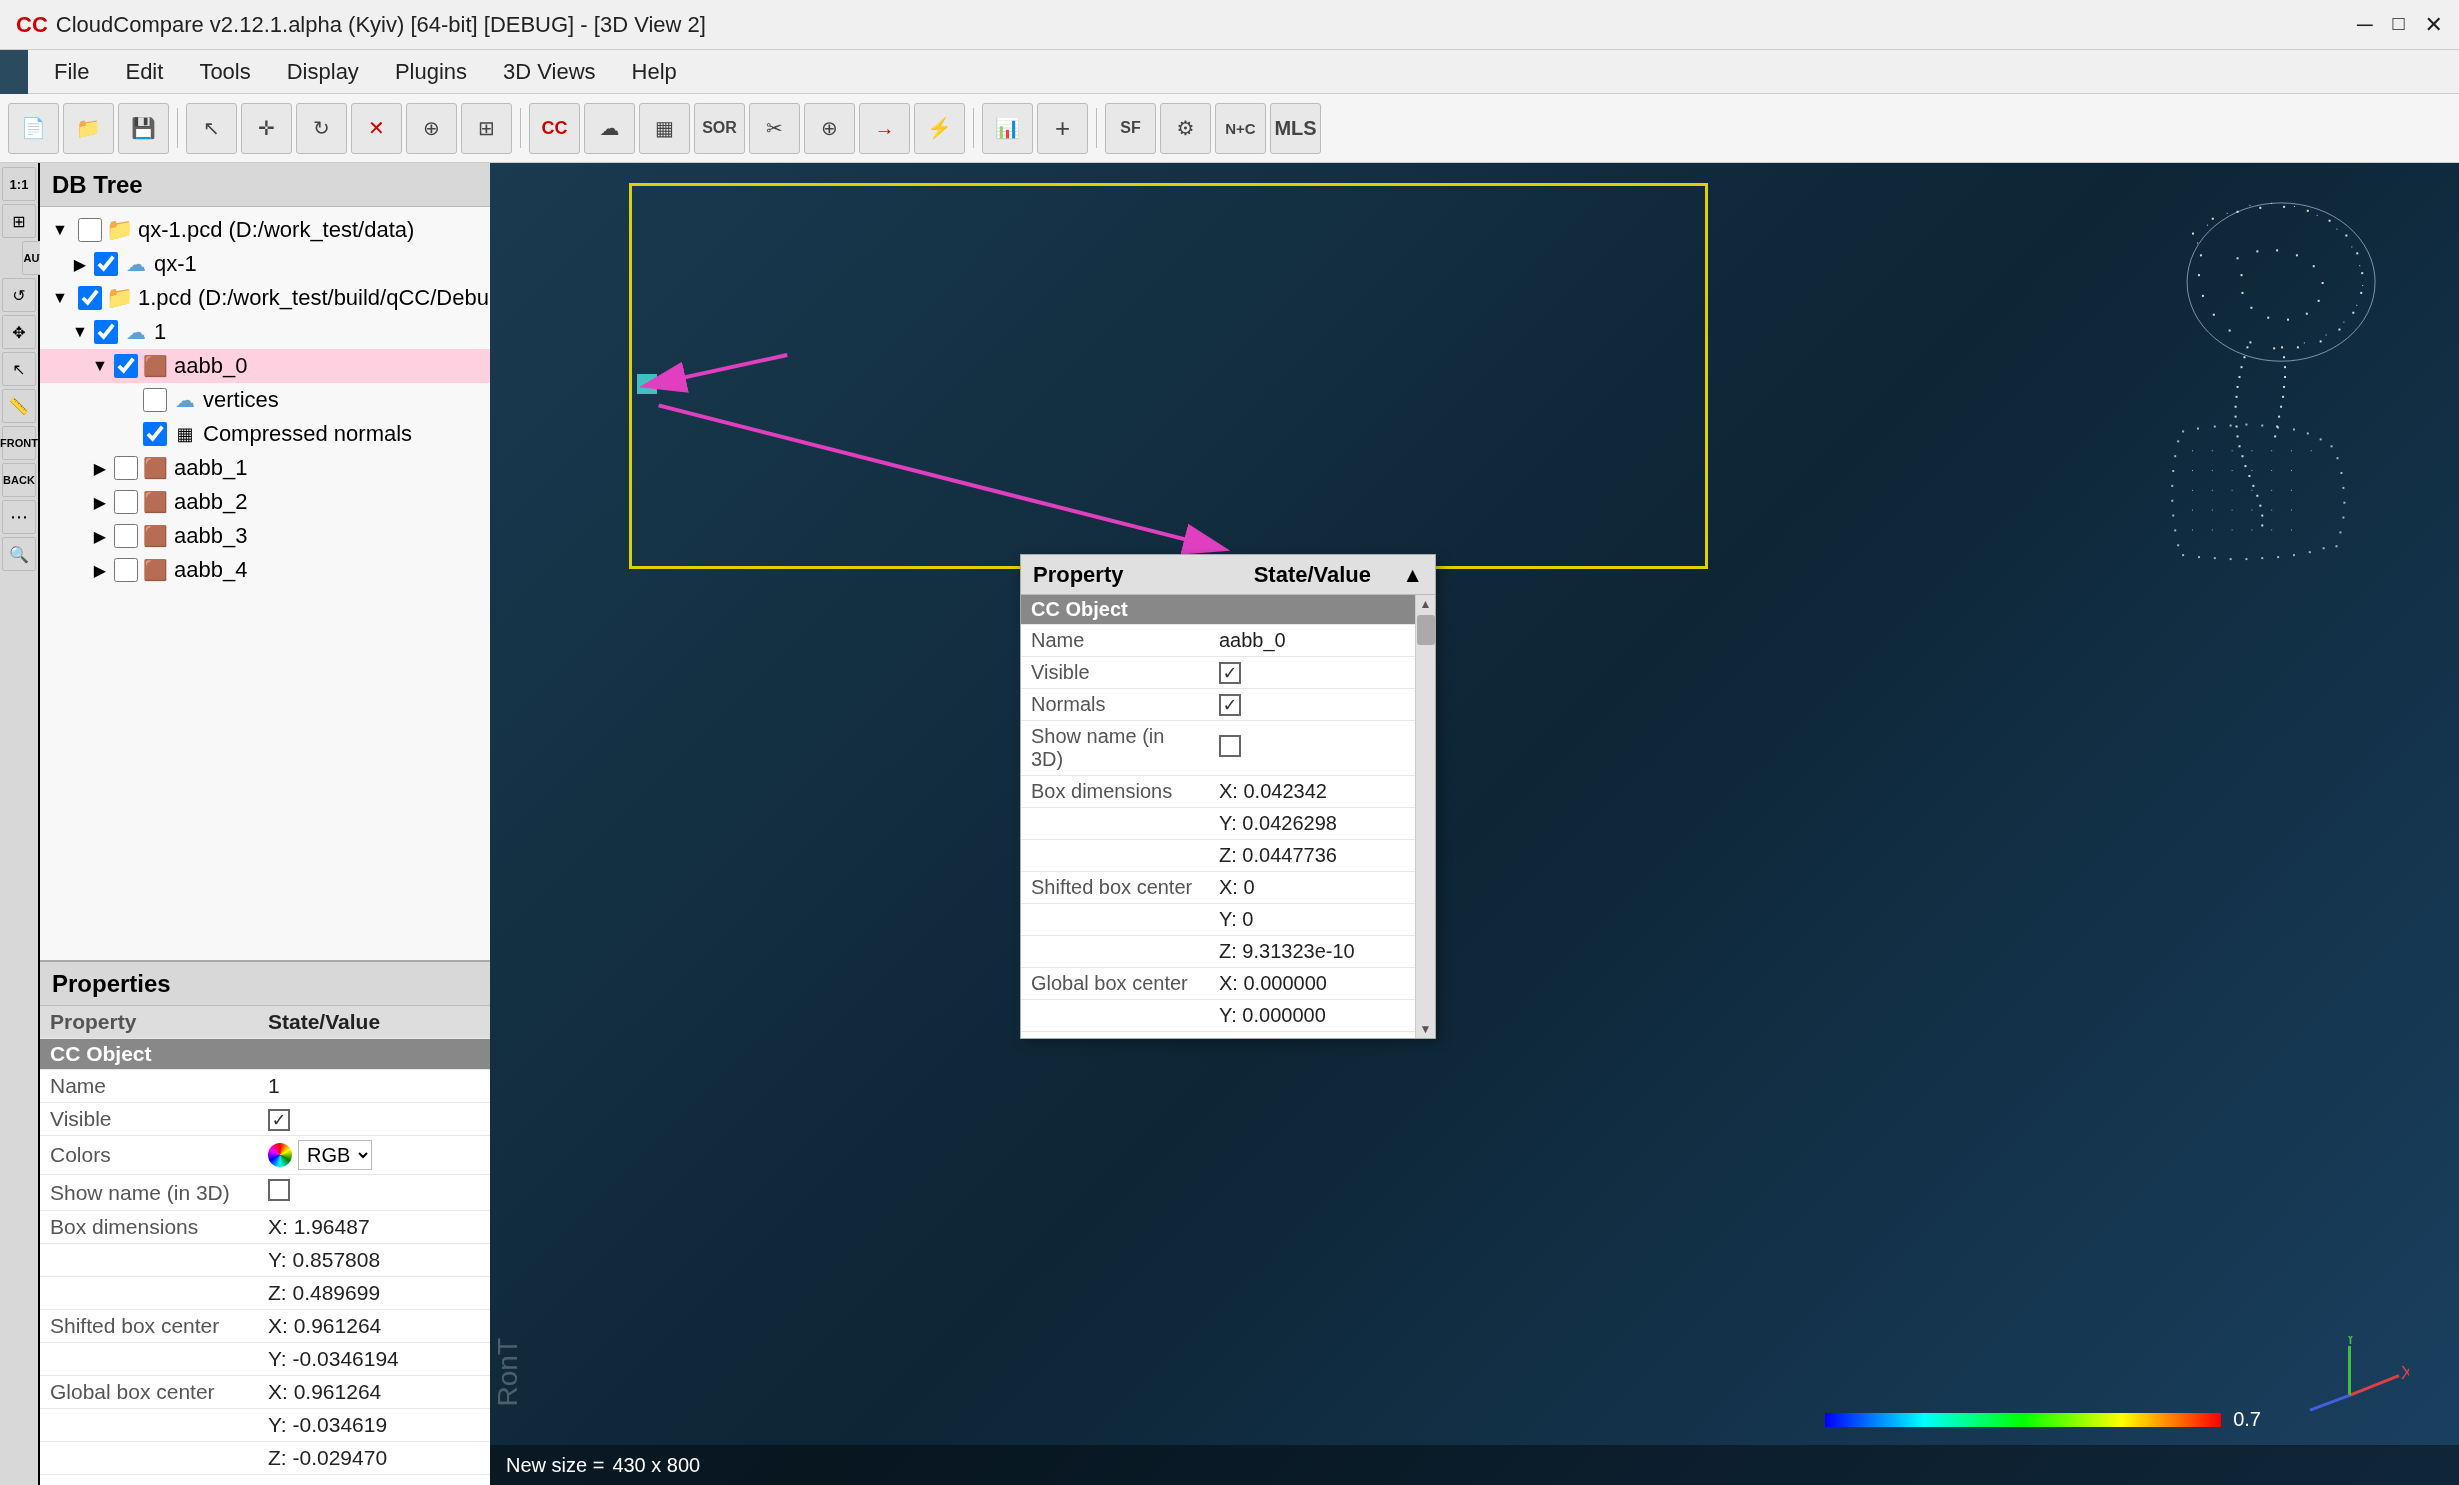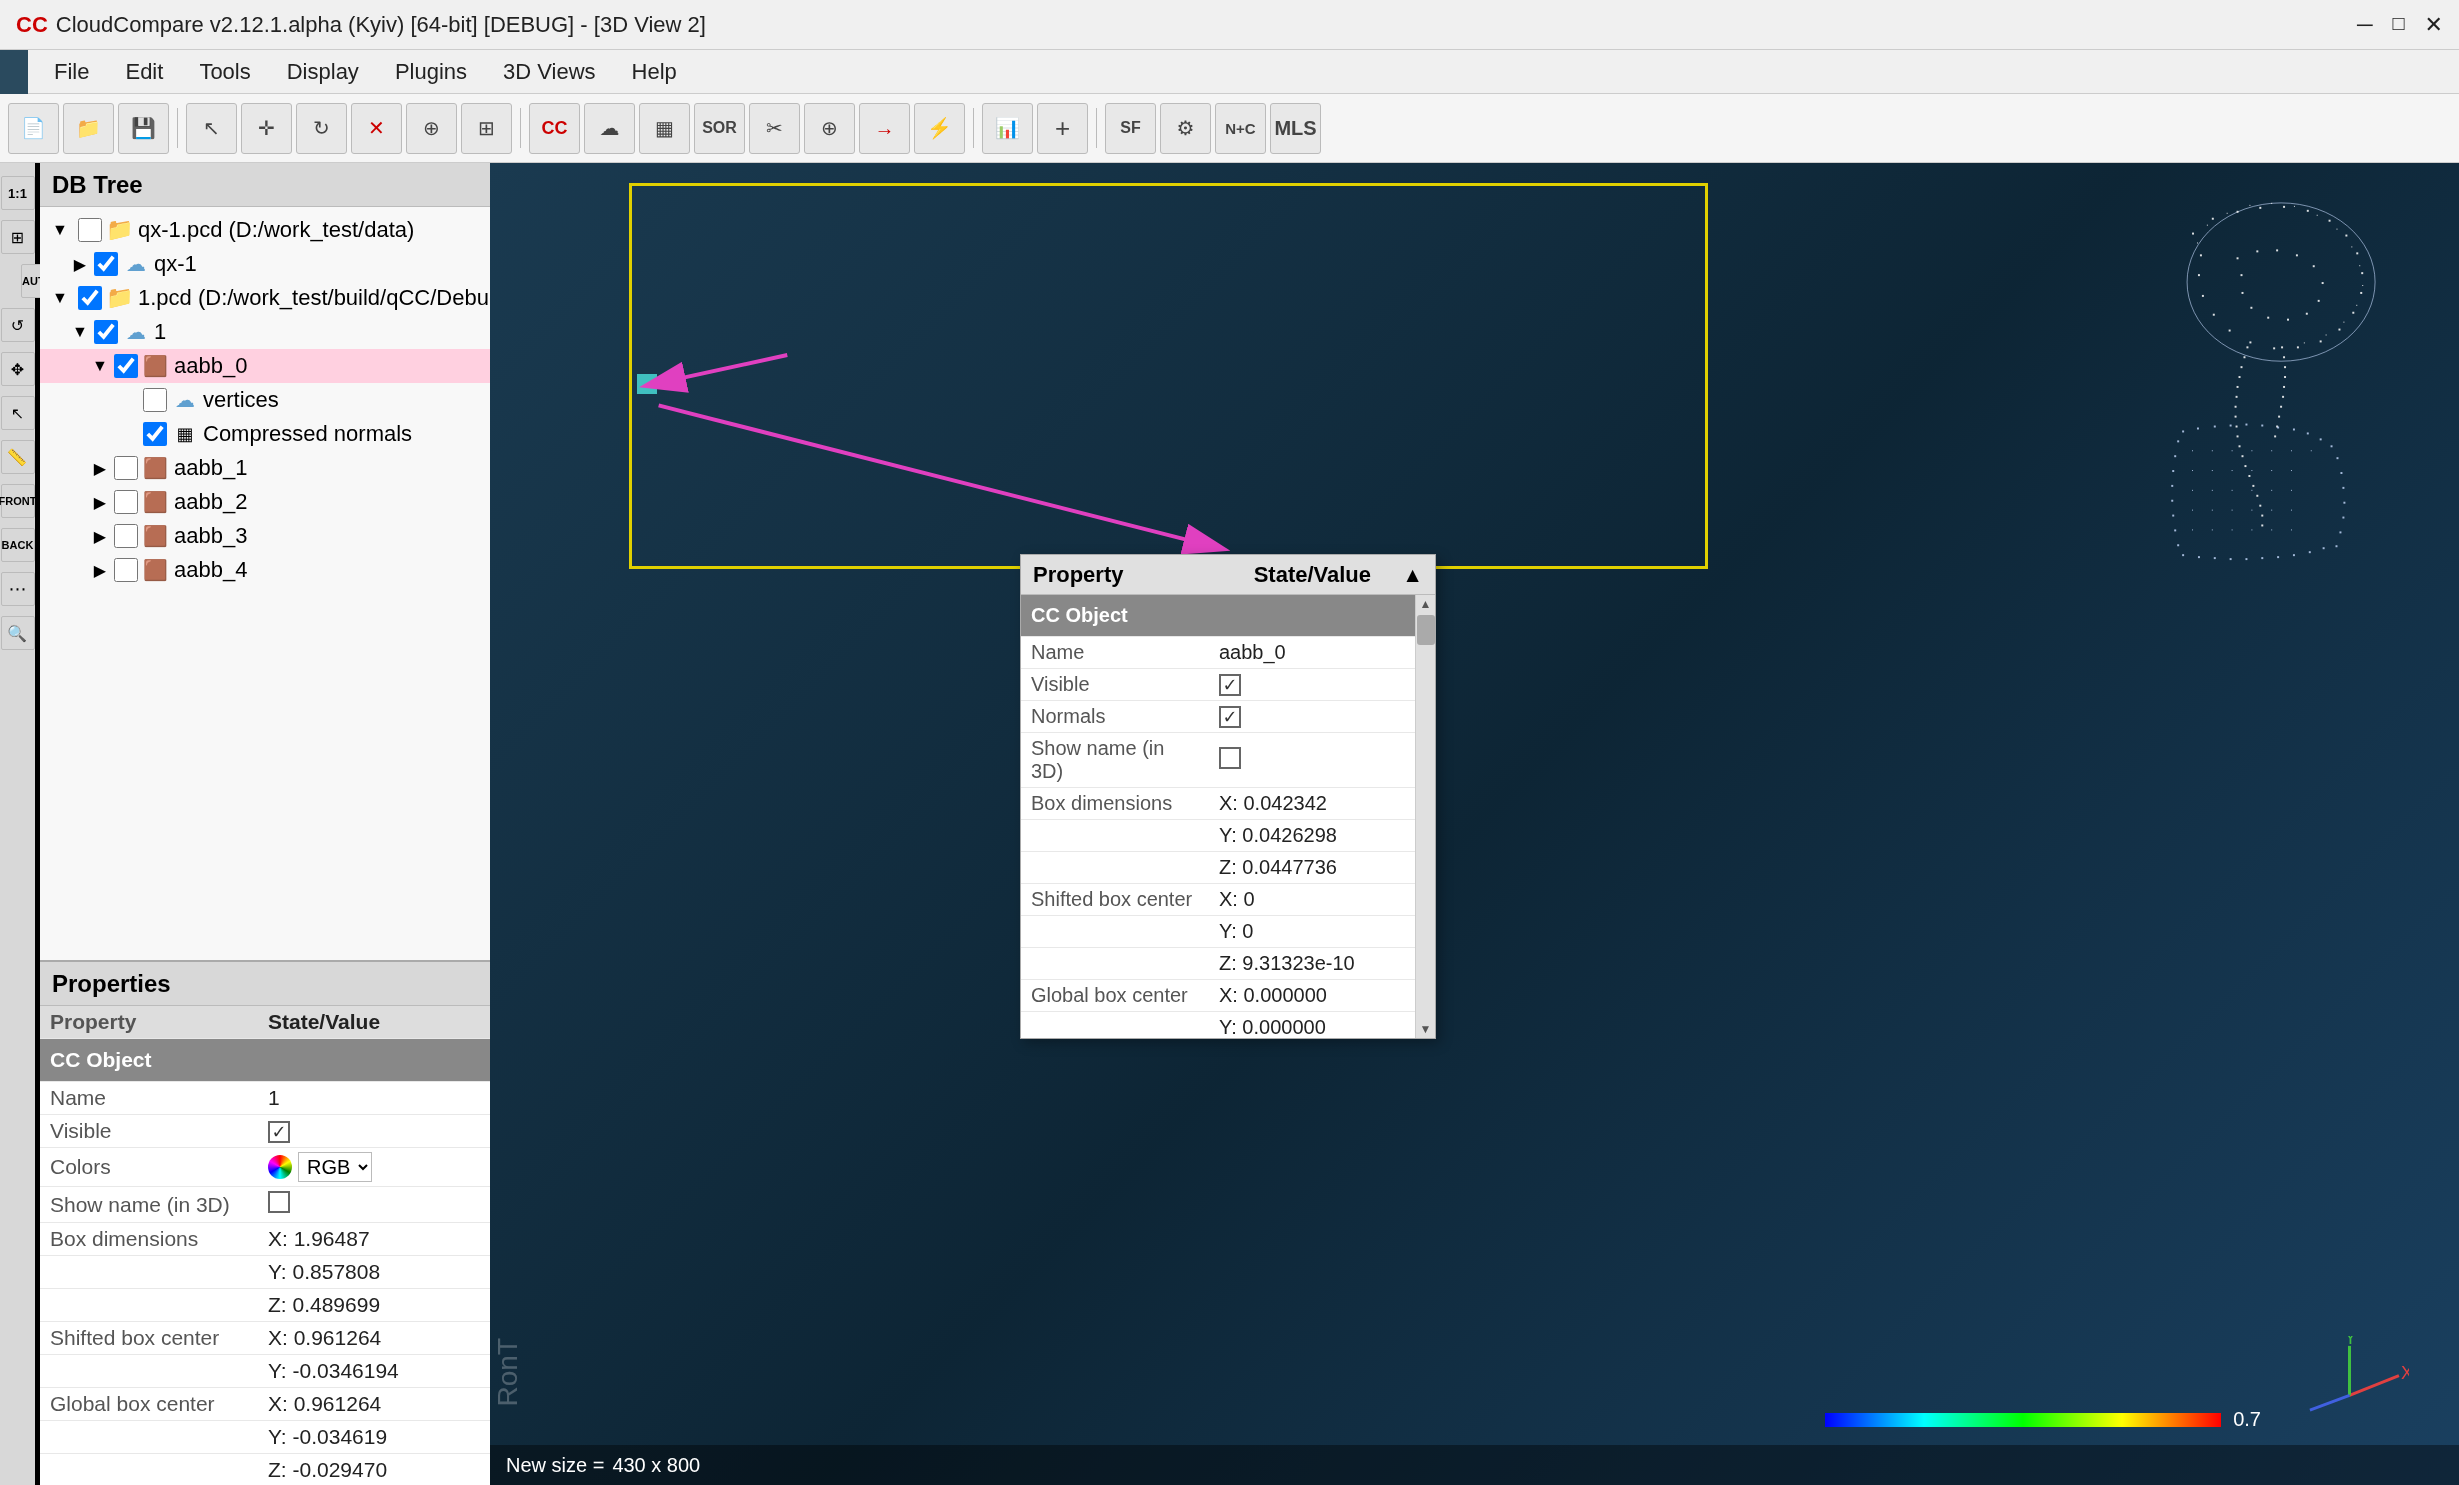--- a/index.html
+++ b/index.html
@@ -69,21 +69,21 @@
 
     
     .properties-panel {
       height: 525px; border-top: 2px solid #aaa; display: flex; flex-direction: column;
     }
     .props-content {
       flex: 1; overflow: auto; background: #fff;
     }
     .props-table { width: 100%; border-collapse: collapse; font-size: 21px; }
     .props-table td { padding: 4px 10px; border-bottom: 1px solid #e8e8e8; vertical-align: middle; }
-    .props-section-header td { background: #888; color: #fff; font-weight: bold; padding: 9px 10px; }
+    .props-section-header td { background: #888; color: #fff; font-weight: bold; padding: 3px 10px; }
     .props-col1 { width: 178px; color: #555; }
     .props-col2 { color: #222; }
 
     
     .view-3d {
       flex: 1; background: linear-gradient(135deg, #1a3a50 0%, #0d2535 50%, #1a4060 100%);
       position: relative; overflow: hidden;
     }
 
     
@@ -186,21 +186,21 @@
   <div class="tb-btn" style="font-size:16px;font-weight:bold;">SF</div>
   <div class="tb-btn">⚙</div>
   <div class="tb-btn" style="font-size:15px;font-weight:bold;">N+C</div>
   <div class="tb-btn" style="font-size:20px;font-weight:bold;">MLS</div>
 </div>
 
 <div class="main-layout">
 
   <div style="display:flex; flex-direction:row; width:490px; background:#e8e8e8;">
 
-    <div style="width:40px; background:#d8d8d8; border-right:5px solid #000000; display:flex; flex-direction:column; align-items:center; padding:13px 0; gap:10px;">
+    <div style="width:40px; background:#d8d8d8; border-right:2px solid #000000; display:flex; flex-direction:column; align-items:center; padding:4px 0; gap:3px;">
       <div class="lt-btn" style="font-size:13px;font-weight:bold;">1:1</div>
       <div class="lt-btn" style="font-size:16px;">⊞</div>
       <div class="lt-btn" style="font-size:11px;font-weight:bold;margin-left:40px;">AUTO</div>
       <div class="lt-btn" style="font-size:16px;">↺</div>
       <div class="lt-btn" style="font-size:16px;">✥</div>
       <div class="lt-btn" style="font-size:16px;">↖</div>
       <div class="lt-btn" style="font-size:16px;">📏</div>
       <div class="lt-btn" style="font-size:11px;font-weight:bold;">FRONT</div>
       <div class="lt-btn" style="font-size:11px;font-weight:bold;">BACK</div>
       <div class="lt-btn" style="font-size:18px;">⋯</div>

